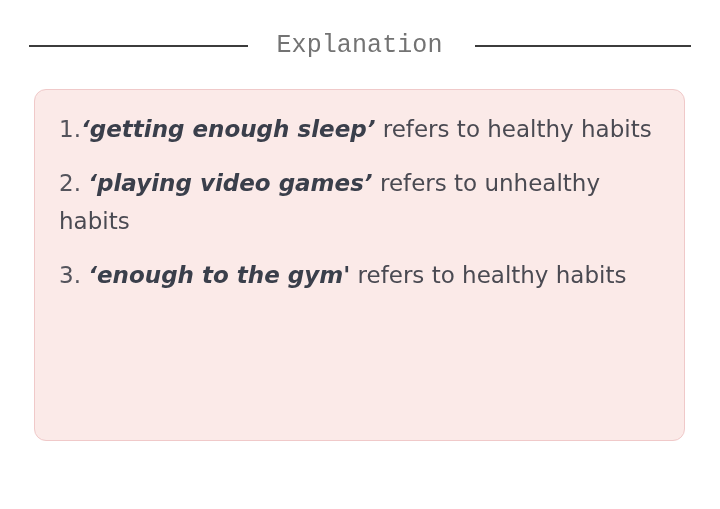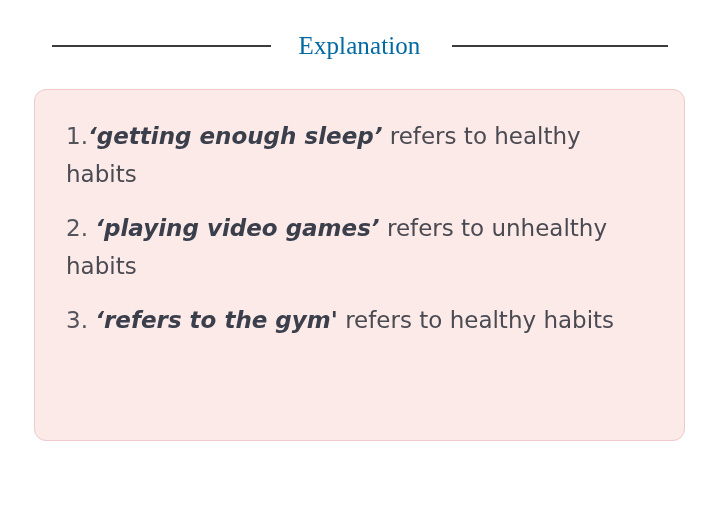--- a/index.html
+++ b/index.html
@@ -35,24 +35,24 @@
   }
   .rule {
     height: 2px;
     background: #3c3c3c;
     flex: 0 0 auto;
   }
   .rule-left  { width: 219px; margin-right: 28px; }
   .rule-right { width: 216px; margin-left: 32px; }
 
   .section-title {
-    font-family: Liberation Serif, serif;
+    font-family: Liberation Mono, monospace;
     font-size: 25px;
     font-weight: 400;
-    color: #0369a1;
+    color: #737373;
     line-height: 36px;
     white-space: nowrap;
     letter-spacing: 0.1px;
   }
 
   
   .explanation-card {
     position: absolute;
     left: 34px;
     top: 89px;
@@ -60,21 +60,21 @@
     height: 352px;
     box-sizing: border-box;
     background: #fbeae8;
     border: 1px solid #f0c9c9;
     border-radius: 12px;
     padding: 20px 24px 18px 24px;
   }
 
   .explanation-list {
     list-style: none;
-    margin: 7px;
+    margin: 0;
     padding: 0;
   }
 
   .explanation-item {
     font-family: "DejaVu Sans", sans-serif;
     font-size: 23px;
     line-height: 38px;
     color: #4a4a52;
     margin: 0 0 16px 0;
     font-weight: 400;
@@ -111,20 +111,20 @@
 
       <li class="explanation-item">
         <span class="item-number">1.</span><span class="item-phrase">‘getting enough sleep’</span><span class="item-tail"> refers to healthy habits</span>
       </li>
 
       <li class="explanation-item">
         <span class="item-number">2. </span><span class="item-phrase">‘playing video games’</span><span class="item-tail"> refers to unhealthy habits</span>
       </li>
 
       <li class="explanation-item">
-        <span class="item-number">3. </span><span class="item-phrase">‘refers to the gym'</span><span class="item-tail"> refers to healthy habits</span>
+        <span class="item-number">3. </span><span class="item-phrase">‘enough to the gym'</span><span class="item-tail"> refers to healthy habits</span>
       </li>
 
 
     </ol>
   </div>
 
 </div>
 
 </body></html>

